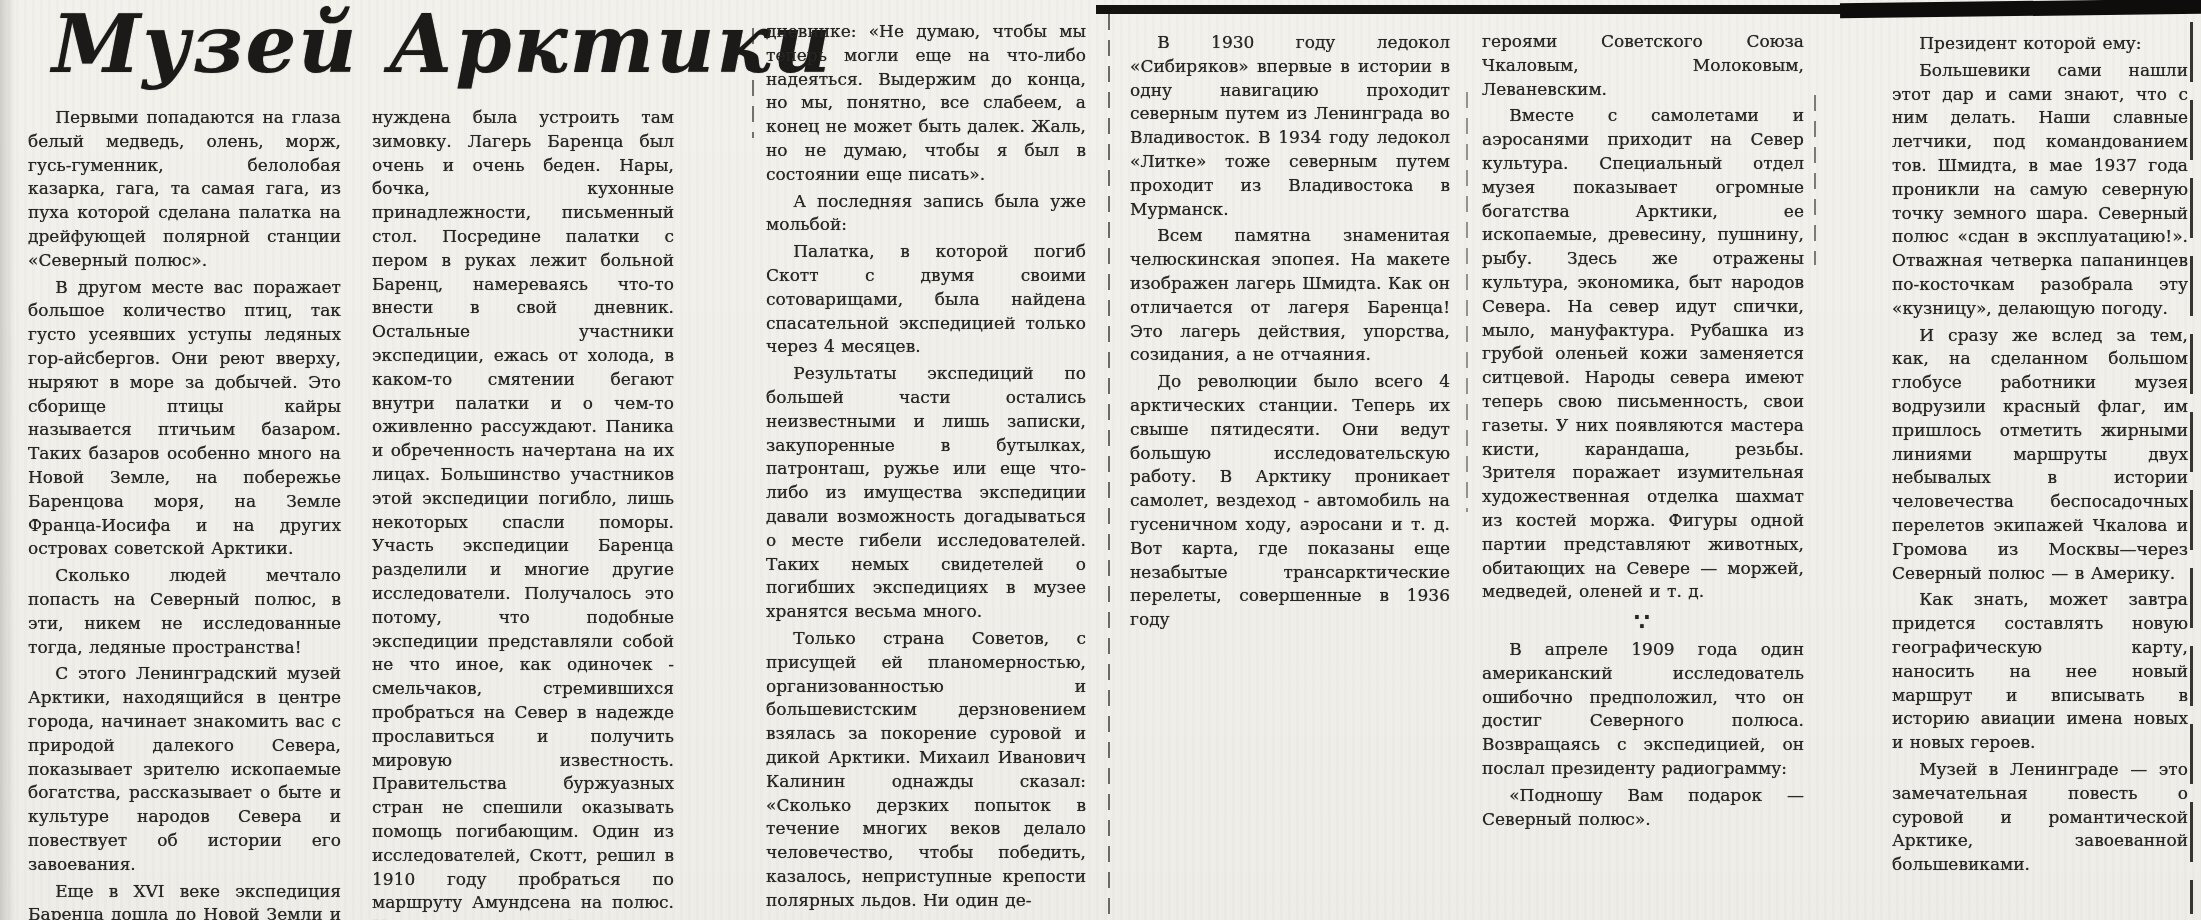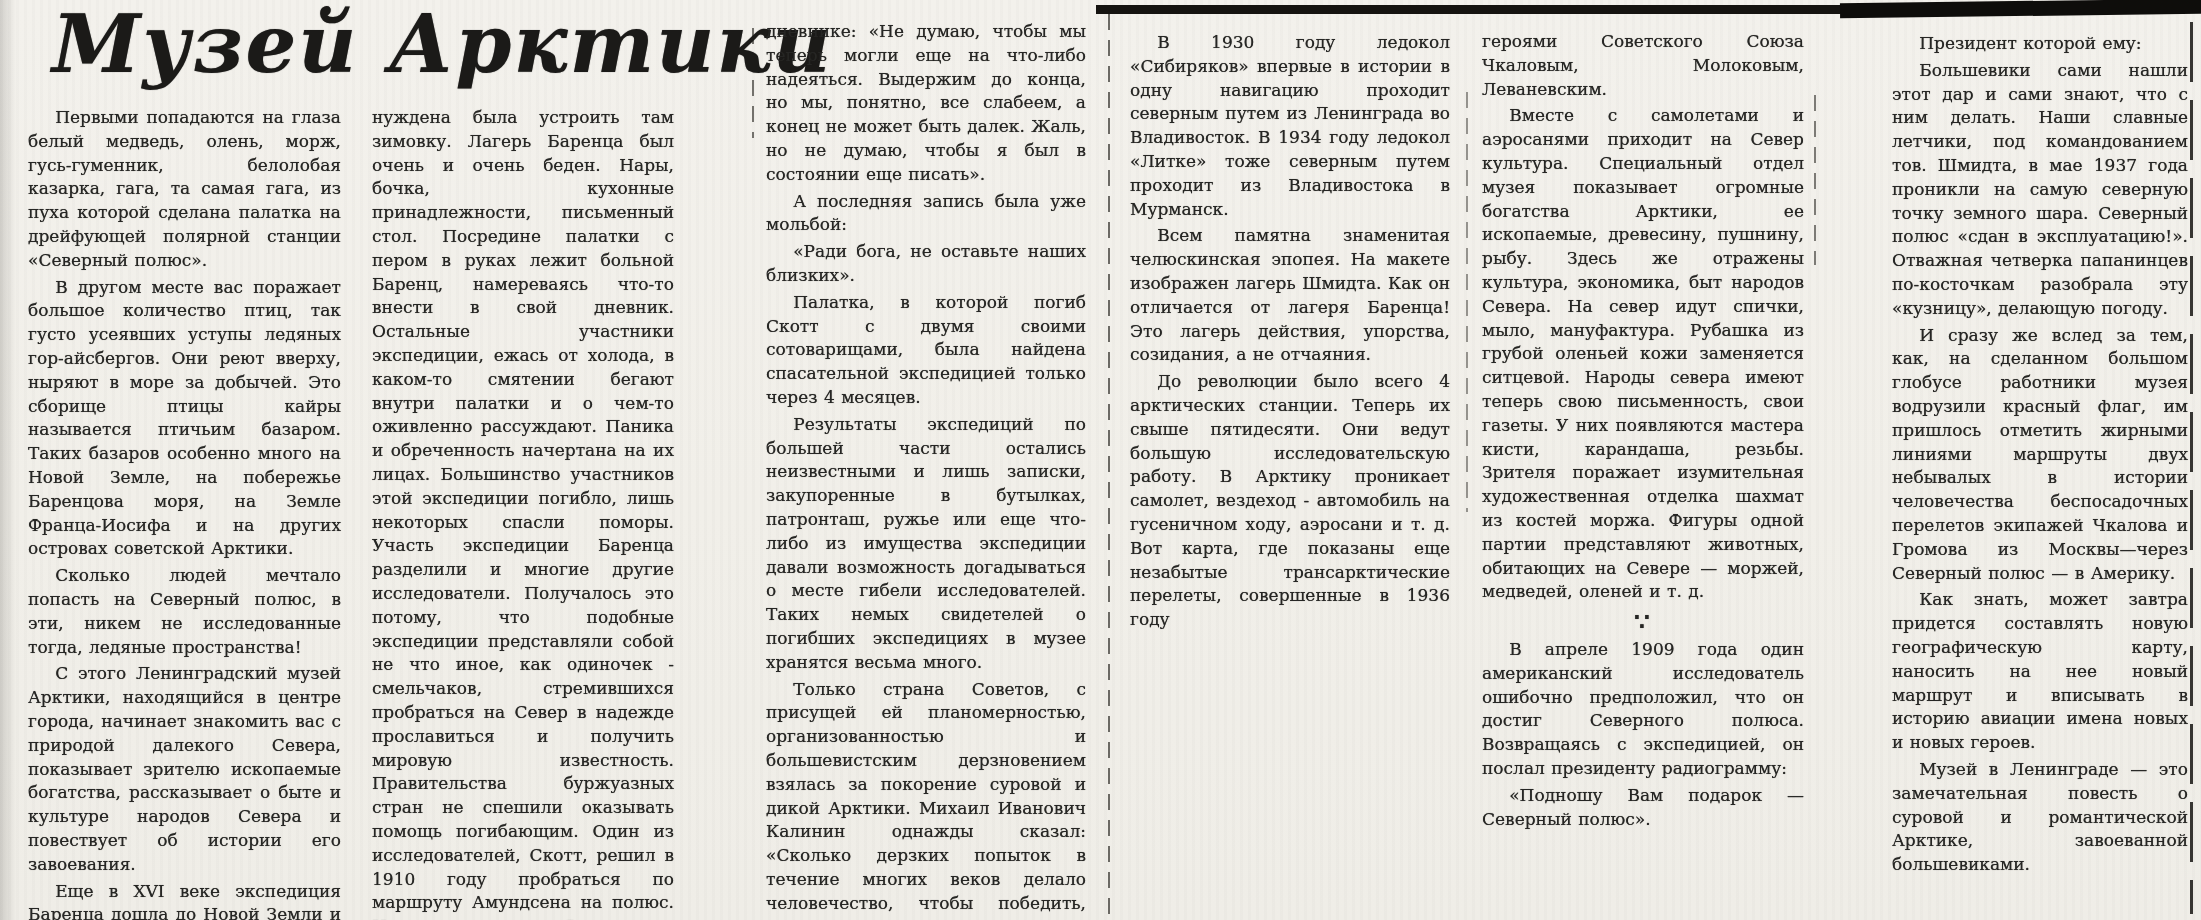--- a/index.html
+++ b/index.html
@@ -97,21 +97,20 @@
     <p>Еще в XVI веке экспедиция Баренца дошла до Новой Земли и вы-</p>
   </div>
 
   <div class="col" id="col2">
     <p class="noindent">нуждена была устроить там зимовку. Лагерь Баренца был очень и очень беден. Нары, бочка, кухонные принадлежности, письменный стол. Посредине палатки с пером в руках лежит больной Баренц, намереваясь что-то внести в свой дневник. Остальные участники экспедиции, ежась от холода, в каком-то смятении бегают внутри палатки и о чем-то оживленно рассуждают. Паника и обреченность начертана на их лицах. Большинство участников этой экспедиции погибло, лишь некоторых спасли поморы. Участь экспедиции Баренца разделили и многие другие исследователи. Получалось это потому, что подобные экспедиции представляли собой не что иное, как одиночек - смельчаков, стремившихся пробраться на Север в надежде прославиться и получить мировую известность. Правительства буржуазных стран не спешили оказывать помощь погибающим. Один из исследователей, Скотт, решил в 1910 году пробраться по маршруту Амундсена на полюс. Цели он не достиг. Экспедиция вскоре начала терпеть бедствия. Когда топливо и пища были на исходе, Скотт писал в своем</p>
   </div>
 
   <div class="col" id="col3">
     <p class="noindent">дневнике: «Не думаю, чтобы мы теперь могли еще на что-либо надеяться. Выдержим до конца, но мы, понятно, все слабеем, а конец не может быть далек. Жаль, но не думаю, чтобы я был в состоянии еще писать».</p>
     <p class="gap-top">А последняя запись была уже мольбой:</p>
-    <p class="gap-top">«Ради бога, не оставьте наших близких».</p>
     <p class="gap-top">Палатка, в которой погиб Скотт с двумя своими сотоварищами, была найдена спасательной экспедицией только через 4 месяцев.</p>
     <p class="gap-top">Результаты экспедиций по большей части остались неизвестными и лишь записки, закупоренные в бутылках, патронташ, ружье или еще что-либо из имущества экспедиции давали возможность догадываться о месте гибели исследователей. Таких немых свидетелей о погибших экспедициях в музее хранятся весьма много.</p>
     <p class="gap-top">Только страна Советов, с присущей ей планомерностью, организованностью и большевистским дерзновением взялась за покорение суровой и дикой Арктики. Михаил Иванович Калинин однажды сказал: «Сколько дерзких попыток в течение многих веков делало человечество, чтобы победить, казалось, неприступные крепости полярных льдов. Ни один де-</p>
   </div>
 
   <div class="col" id="col4">
     <p class="gap-top">В 1930 году ледокол «Сибиряков» впервые в истории в одну навигацию проходит северным путем из Ленинграда во Владивосток. В 1934 году ледокол «Литке» тоже северным путем проходит из Владивостока в Мурманск.</p>
     <p class="gap-top">Всем памятна знаменитая челюскинская эпопея. На макете изображен лагерь Шмидта. Как он отличается от лагеря Баренца! Это лагерь действия, упорства, созидания, а не отчаяния.</p>
     <p class="gap-top">До революции было всего 4 арктических станции. Теперь их свыше пятидесяти. Они ведут большую исследовательскую работу. В Арктику проникает самолет, вездеход - автомобиль на гусеничном ходу, аэросани и т. д. Вот карта, где показаны еще незабытые трансарктические перелеты, совершенные в 1936 году</p>
   </div>

